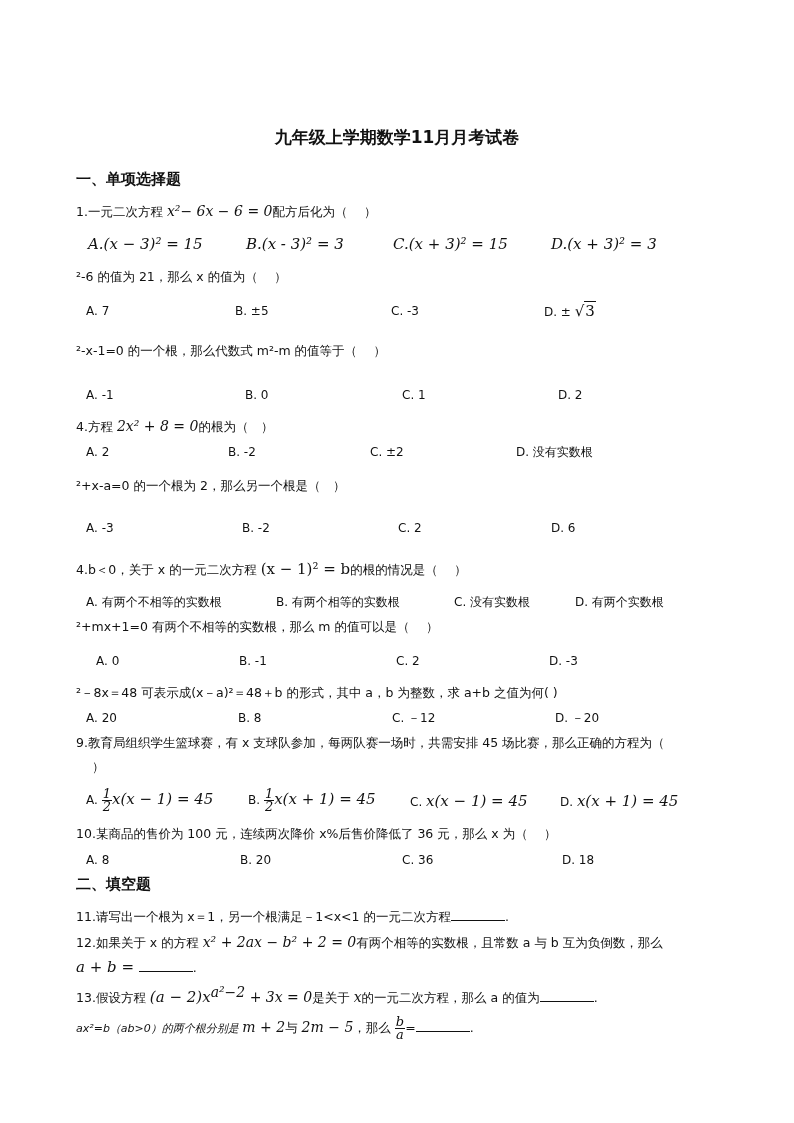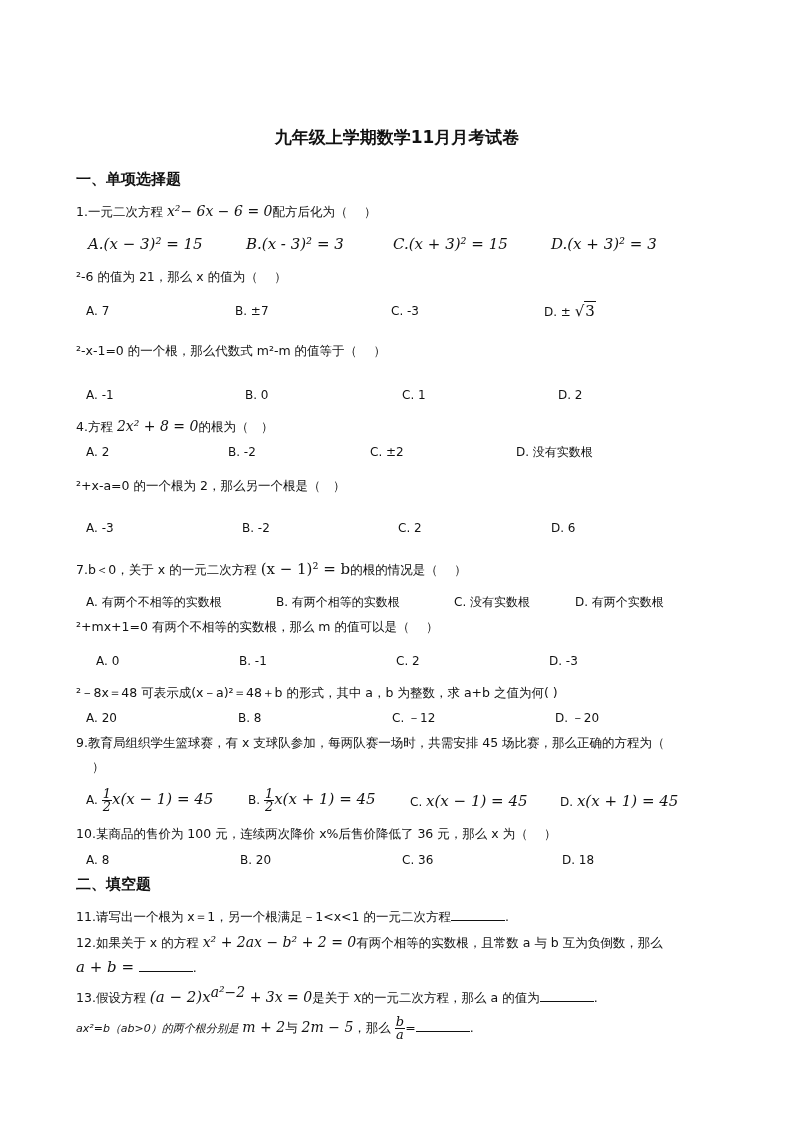--- a/index.html
+++ b/index.html
@@ -30,21 +30,21 @@
 <div class="abs q" style="top:202px">
   <span>1.一元二次方程 </span><span class="math">x²− 6x − 6 = 0</span><span>配方后化为（　 ）</span>
 </div>
 <div class="abs opt mathbig" style="top:235px;left:88px">A.(x − 3)² = 15</div>
 <div class="abs opt mathbig" style="top:235px;left:246px">B.(x - 3)² = 3</div>
 <div class="abs opt mathbig" style="top:235px;left:393px">C.(x + 3)² = 15</div>
 <div class="abs opt mathbig" style="top:235px;left:551px">D.(x + 3)² = 3</div>
 
 <div class="abs q" style="top:268px">²-6 的值为 21，那么 x 的值为（　 ）</div>
 <div class="abs opt" style="top:302px;left:86px">A. 7</div>
-<div class="abs opt" style="top:302px;left:235px">B. ±7</div>
+<div class="abs opt" style="top:302px;left:235px">B. ±5</div>
 <div class="abs opt" style="top:302px;left:391px">C. -3</div>
 <div class="abs opt" style="top:302px;left:544px">
   <span>D. ± </span><span class="sqrt">√<span class="rad">3</span></span>
 </div>
 
 <div class="abs q" style="top:342px">²-x-1=0 的一个根，那么代数式 m²-m 的值等于（　 ）</div>
 <div class="abs opt" style="top:386px;left:86px">A. -1</div>
 <div class="abs opt" style="top:386px;left:245px">B. 0</div>
 <div class="abs opt" style="top:386px;left:402px">C. 1</div>
 <div class="abs opt" style="top:386px;left:558px">D. 2</div>
@@ -57,21 +57,21 @@
 <div class="abs opt" style="top:443px;left:370px">C. ±2</div>
 <div class="abs opt" style="top:443px;left:516px">D. 没有实数根</div>
 
 <div class="abs q" style="top:477px">²+x-a=0 的一个根为 2，那么另一个根是（　）</div>
 <div class="abs opt" style="top:519px;left:86px">A. -3</div>
 <div class="abs opt" style="top:519px;left:242px">B. -2</div>
 <div class="abs opt" style="top:519px;left:398px">C. 2</div>
 <div class="abs opt" style="top:519px;left:551px">D. 6</div>
 
 <div class="abs q" style="top:560px">
-  <span>7.b＜0，关于 x 的一元二次方程 </span><span class="mathbig" style="font-style:normal">(x − 1)² = b</span><span>的根的情况是（　 ）</span>
+  <span>4.b＜0，关于 x 的一元二次方程 </span><span class="mathbig" style="font-style:normal">(x − 1)² = b</span><span>的根的情况是（　 ）</span>
 </div>
 <div class="abs opt" style="top:593px;left:86px">A. 有两个不相等的实数根</div>
 <div class="abs opt" style="top:593px;left:276px">B. 有两个相等的实数根</div>
 <div class="abs opt" style="top:593px;left:454px">C. 没有实数根</div>
 <div class="abs opt" style="top:593px;left:575px">D. 有两个实数根</div>
 
 <div class="abs q" style="top:618px">²+mx+1=0 有两个不相等的实数根，那么 m 的值可以是（　 ）</div>
 <div class="abs opt" style="top:652px;left:96px">A. 0</div>
 <div class="abs opt" style="top:652px;left:239px">B. -1</div>
 <div class="abs opt" style="top:652px;left:396px">C. 2</div>

